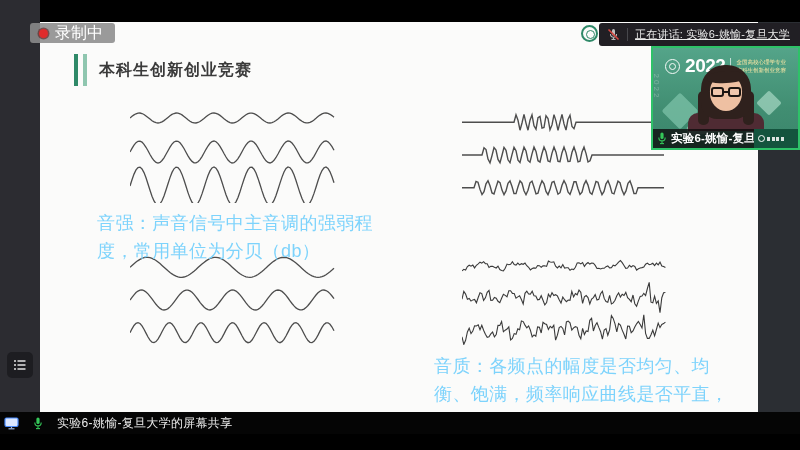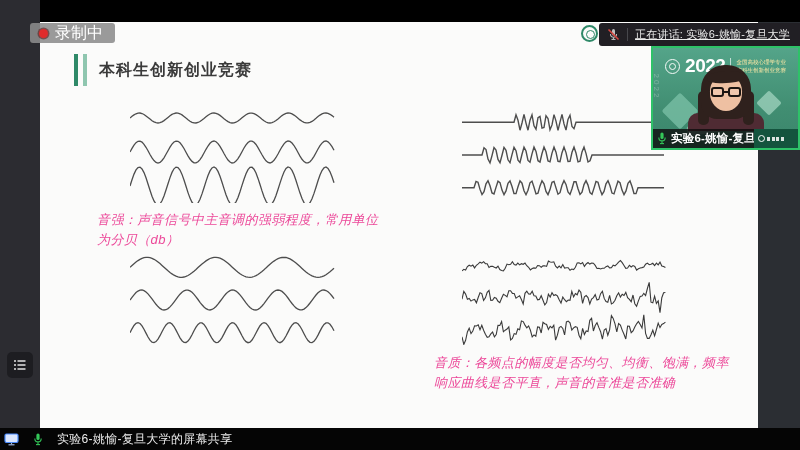--- a/index.html
+++ b/index.html
@@ -6,21 +6,21 @@
   *{box-sizing:border-box;font-family:"Liberation Sans","DejaVu Sans",sans-serif;}
   .stage{position:relative;width:800px;height:450px;background:#000;overflow:hidden;}
   .abs{position:absolute;}
 
   
   .sidebar{left:0;top:0;width:40px;height:428px;background:#2c2c31;z-index:5;}
   .list-btn{left:7px;top:352px;width:26px;height:26px;background:#1d1d21;border-radius:5px;
             display:flex;align-items:center;justify-content:center;}
   .slide{left:40px;top:22px;width:718px;height:406px;background:#fbfbfa;z-index:1;}
   .right-strip{left:758px;top:22px;width:42px;height:406px;background:#2b2e33;z-index:2;}
-  .bottombar{left:0;top:428px;width:800px;height:22px;background:#050505;display:flex;
+  .bottombar{left:0;top:412px;width:800px;height:22px;background:#050505;display:flex;
              align-items:center;gap:14px;padding-left:4px;z-index:40;}
   .bottombar .share-text{color:#ececec;font-size:12px;letter-spacing:.3px;}
 
   
   .rec-badge{left:30px;top:23px;height:20px;background:rgba(140,140,140,.88);border-radius:3px;
              display:flex;align-items:center;gap:7px;padding:0 12px 0 9px;z-index:30;}
   .rec-dot{width:9px;height:9px;border-radius:50%;background:#e02b2b;box-shadow:0 0 0 1.5px rgba(90,20,20,.55);}
   .rec-badge span{color:#fff;font-size:16px;}
 
   
@@ -76,21 +76,21 @@
   
   .slide-logo-year{left:601px;top:19px;color:#2f8968;font-size:23px;font-weight:bold;letter-spacing:-1px;z-index:3;}
   .slide-emblem{left:581px;top:25px;width:17px;height:17px;border:2px solid #2f8968;border-radius:50%;z-index:3;}
   .slide-emblem:after{content:"";position:absolute;left:3px;top:3px;width:7px;height:7px;border:1px solid #2f8968;border-radius:50%;}
   .title-bars{left:74px;top:54px;display:flex;gap:5px;z-index:3;}
   .title-bars i{display:block;width:4px;height:32px;}
   .title-bars i:first-child{background:#2f8968;}
   .title-bars i:last-child{background:#8fc6af;}
   .slide-title{left:99px;top:60px;color:#3a3a3a;font-size:16px;font-weight:bold;letter-spacing:1px;z-index:3;}
   .wave-svg{z-index:2;}
-  .q-text{color:#ec4899;font-size:13px;line-height:1.55;letter-spacing:.4px;z-index:3;font-style:italic;}
+  .q-text{color:#7dd3fc;font-size:18px;line-height:1.55;letter-spacing:.4px;z-index:3;}
   .q1-w{left:130px;top:101px;} .q1-t{left:97px;top:210px;width:294px;}
   .q2-w{left:462px;top:106px;} .q2-t{left:434px;top:212px;width:310px;}
   .q3-w{left:130px;top:251px;} .q3-t{left:97px;top:353px;width:294px;}
   .q4-w{left:462px;top:250px;} .q4-t{left:434px;top:353px;width:296px;}
 </style>
 </head>
 <body>
 
 <div class="stage">
 

